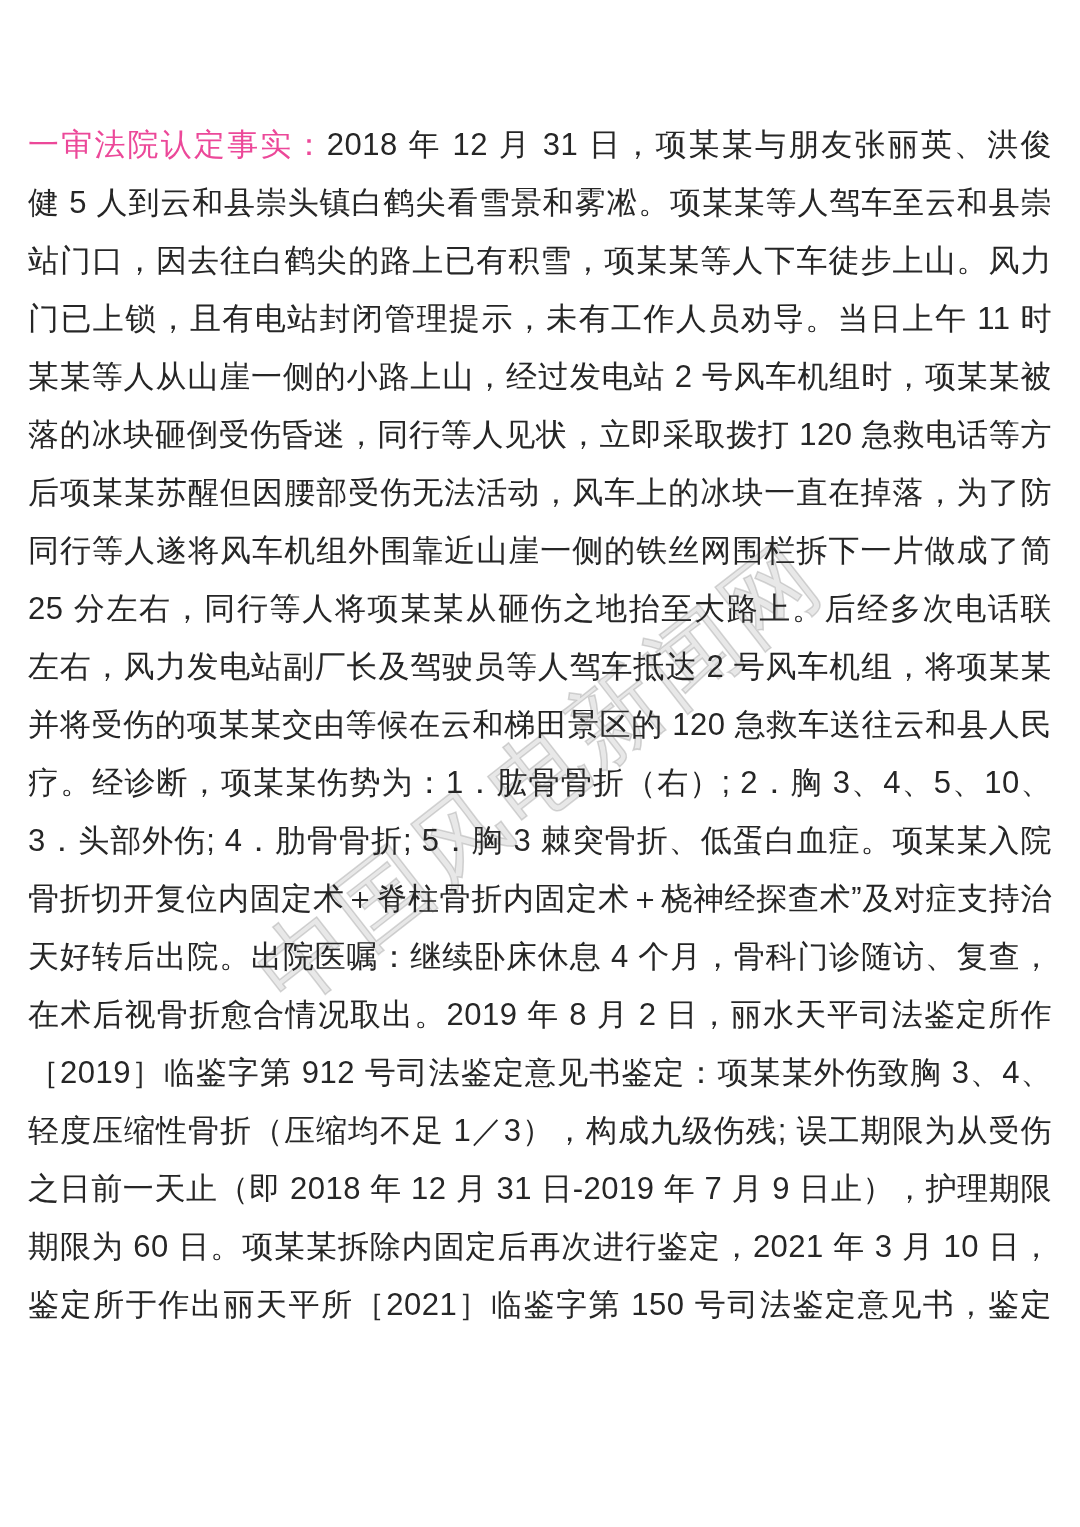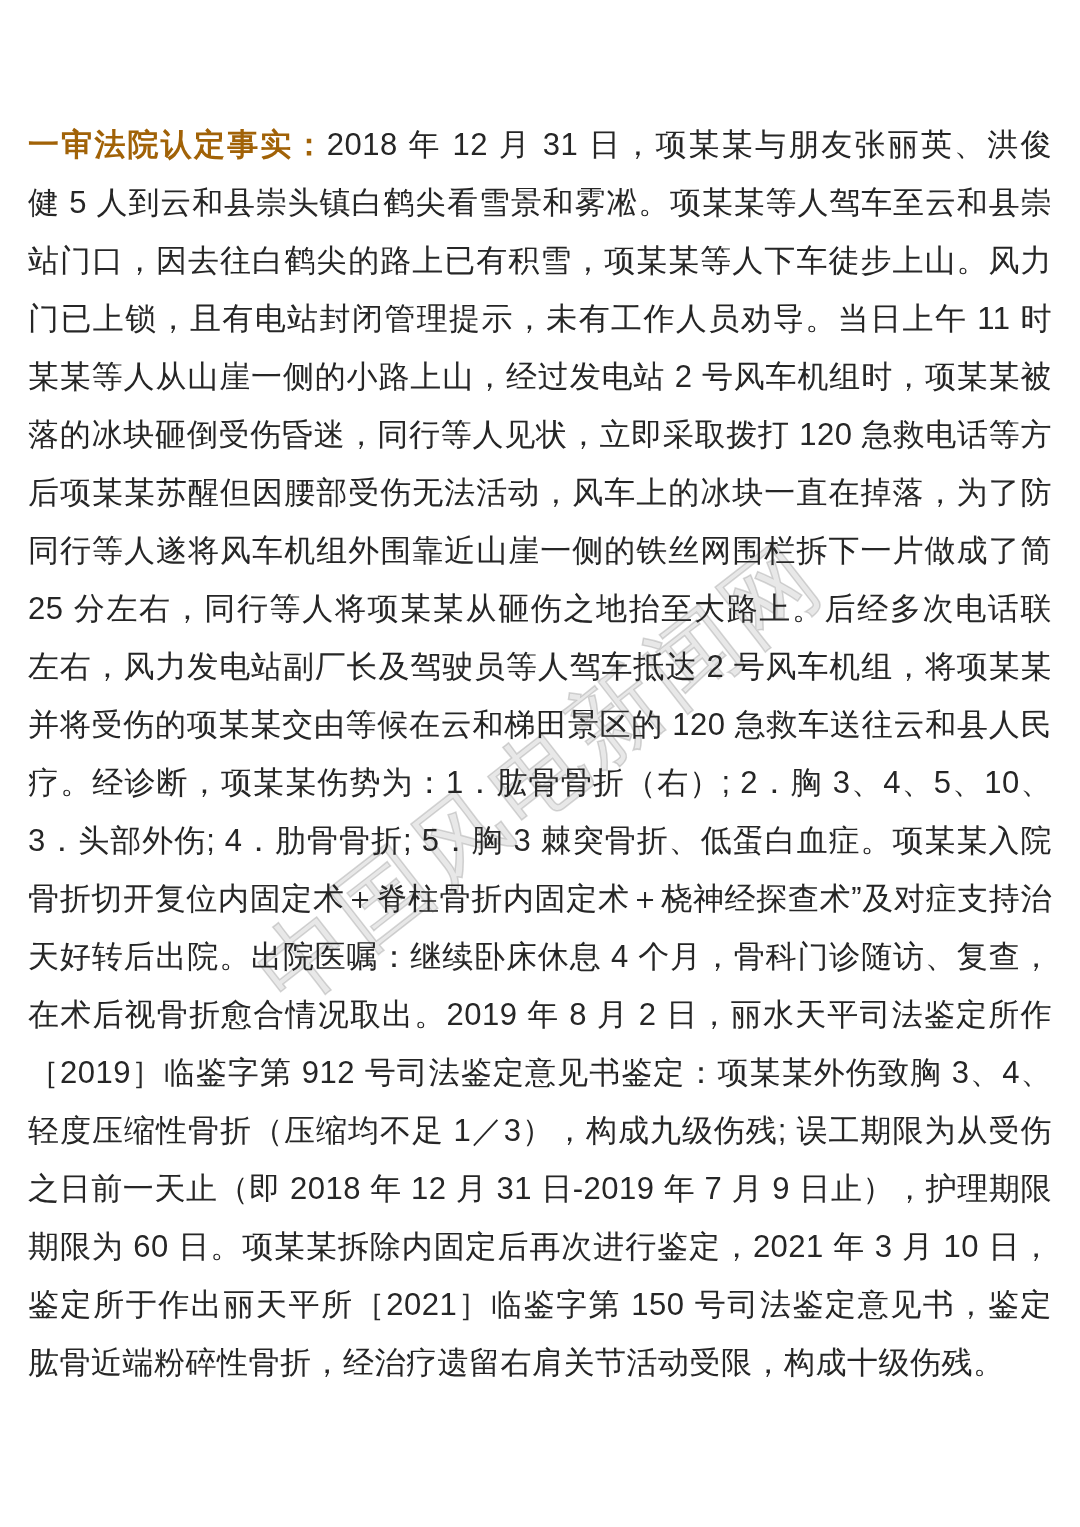--- a/index.html
+++ b/index.html
@@ -52,22 +52,22 @@
     text-align-last: justify;
     text-justify: inter-character;
     white-space: normal;
     overflow: hidden;
   }
   .line.last {
     text-align: left;
     text-align-last: left;
   }
   .heading {
-    color: #a16207;
-    font-weight: bold;
+    color: #ec4899;
+    font-weight: normal;
   }
 </style>
 </head>
 <body>
 
 <div class="page">
   <div class="watermark">中国风电新闻网</div>
   <div class="doc" id="doc">
       <div class="line"><span class="heading">一审法院认定事实：</span>2018 年 12 月 31 日，项某某与朋友张丽英、洪俊强、柳少文、吴</div>
       <div class="line">健 5 人到云和县崇头镇白鹤尖看雪景和雾凇。项某某等人驾车至云和县崇头镇风力发电</div>
@@ -83,15 +83,14 @@
       <div class="line">疗。经诊断，项某某伤势为：1．肱骨骨折（右）; 2．胸 3、4、5、10、11 椎体骨折;</div>
       <div class="line">3．头部外伤; 4．肋骨骨折; 5．胸 3 棘突骨折、低蛋白血症。项某某入院后经行“肱骨</div>
       <div class="line">骨折切开复位内固定术＋脊柱骨折内固定术＋桡神经探查术”及对症支持治疗，住院 28</div>
       <div class="line">天好转后出院。出院医嘱：继续卧床休息 4 个月，骨科门诊随访、复查，及内固定材料</div>
       <div class="line">在术后视骨折愈合情况取出。2019 年 8 月 2 日，丽水天平司法鉴定所作出丽天平所</div>
       <div class="line">［2019］临鉴字第 912 号司法鉴定意见书鉴定：项某某外伤致胸 3、4、5、10、11 椎体</div>
       <div class="line">轻度压缩性骨折（压缩均不足 1／3），构成九级伤残; 误工期限为从受伤之日起至定残</div>
       <div class="line">之日前一天止（即 2018 年 12 月 31 日-2019 年 7 月 9 日止），护理期限为 90 日，营养</div>
       <div class="line">期限为 60 日。项某某拆除内固定后再次进行鉴定，2021 年 3 月 10 日，丽水天平司法</div>
       <div class="line">鉴定所于作出丽天平所［2021］临鉴字第 150 号司法鉴定意见书，鉴定项某某外伤致右</div>
-      <div class="line last">肱骨近端粉碎性骨折，经治疗遗留右肩关节活动受限，构成十级伤残。</div>
     </div>
 </div>
 
 </body></html>

